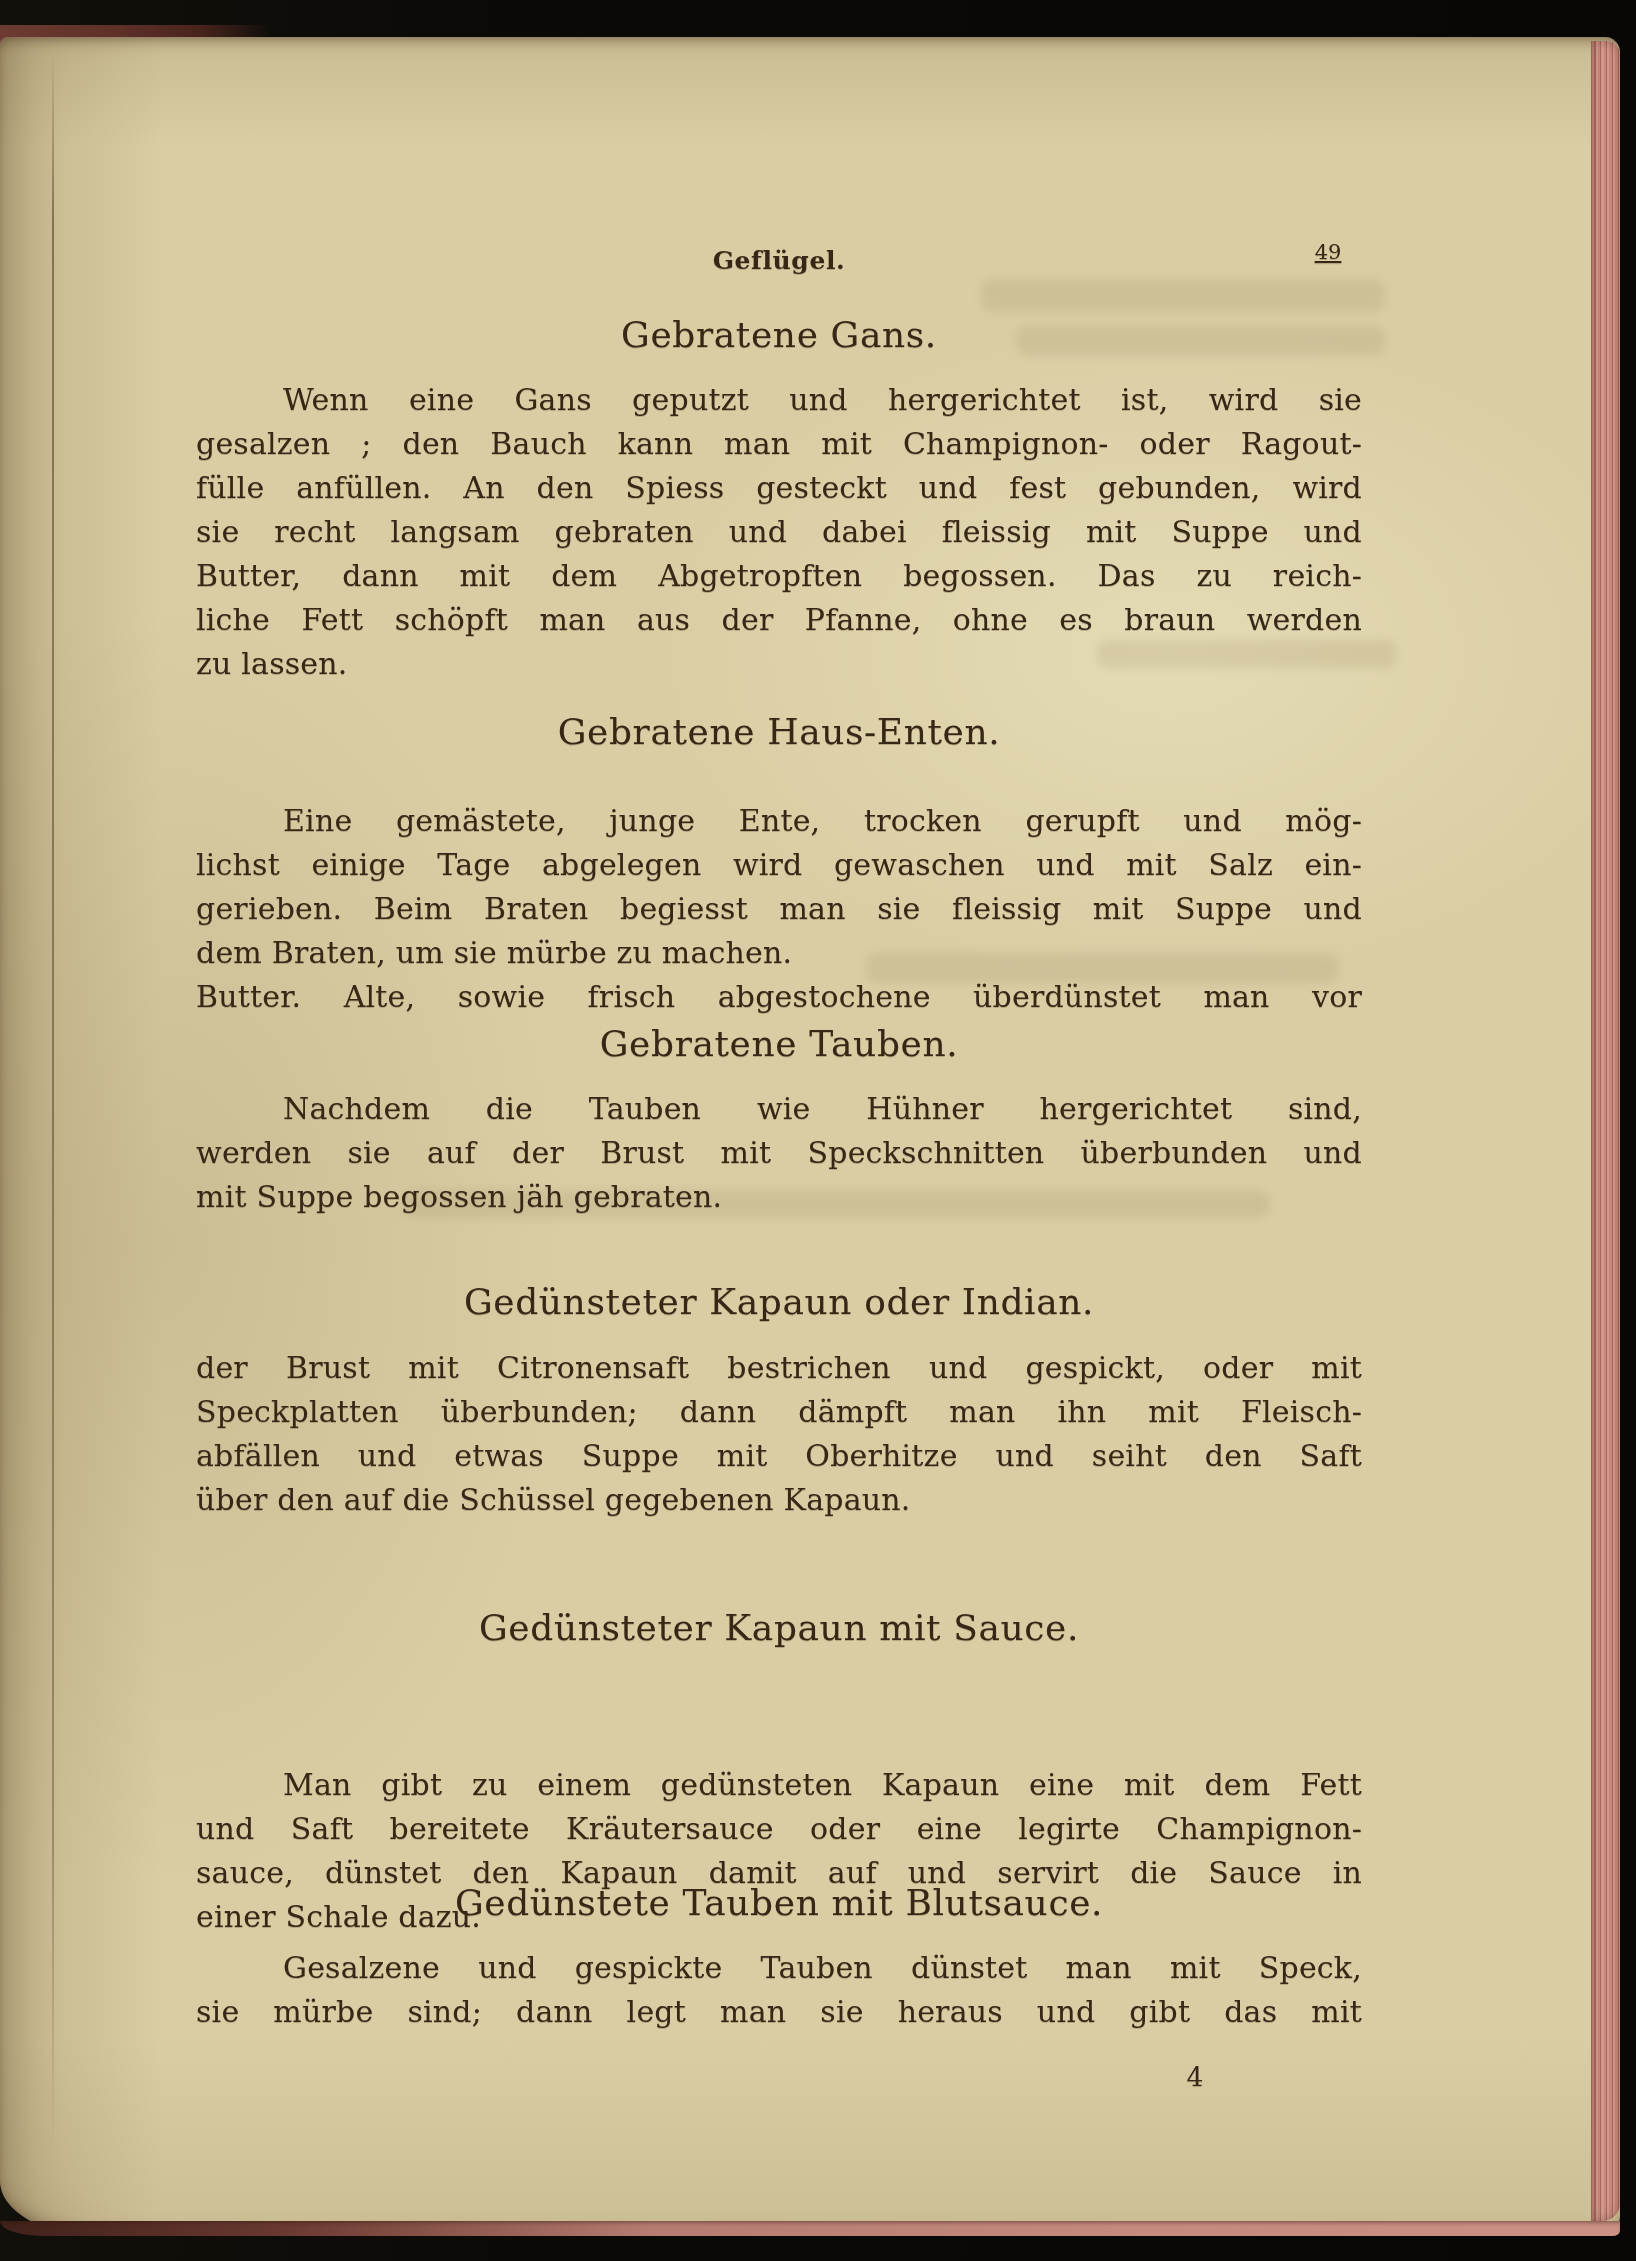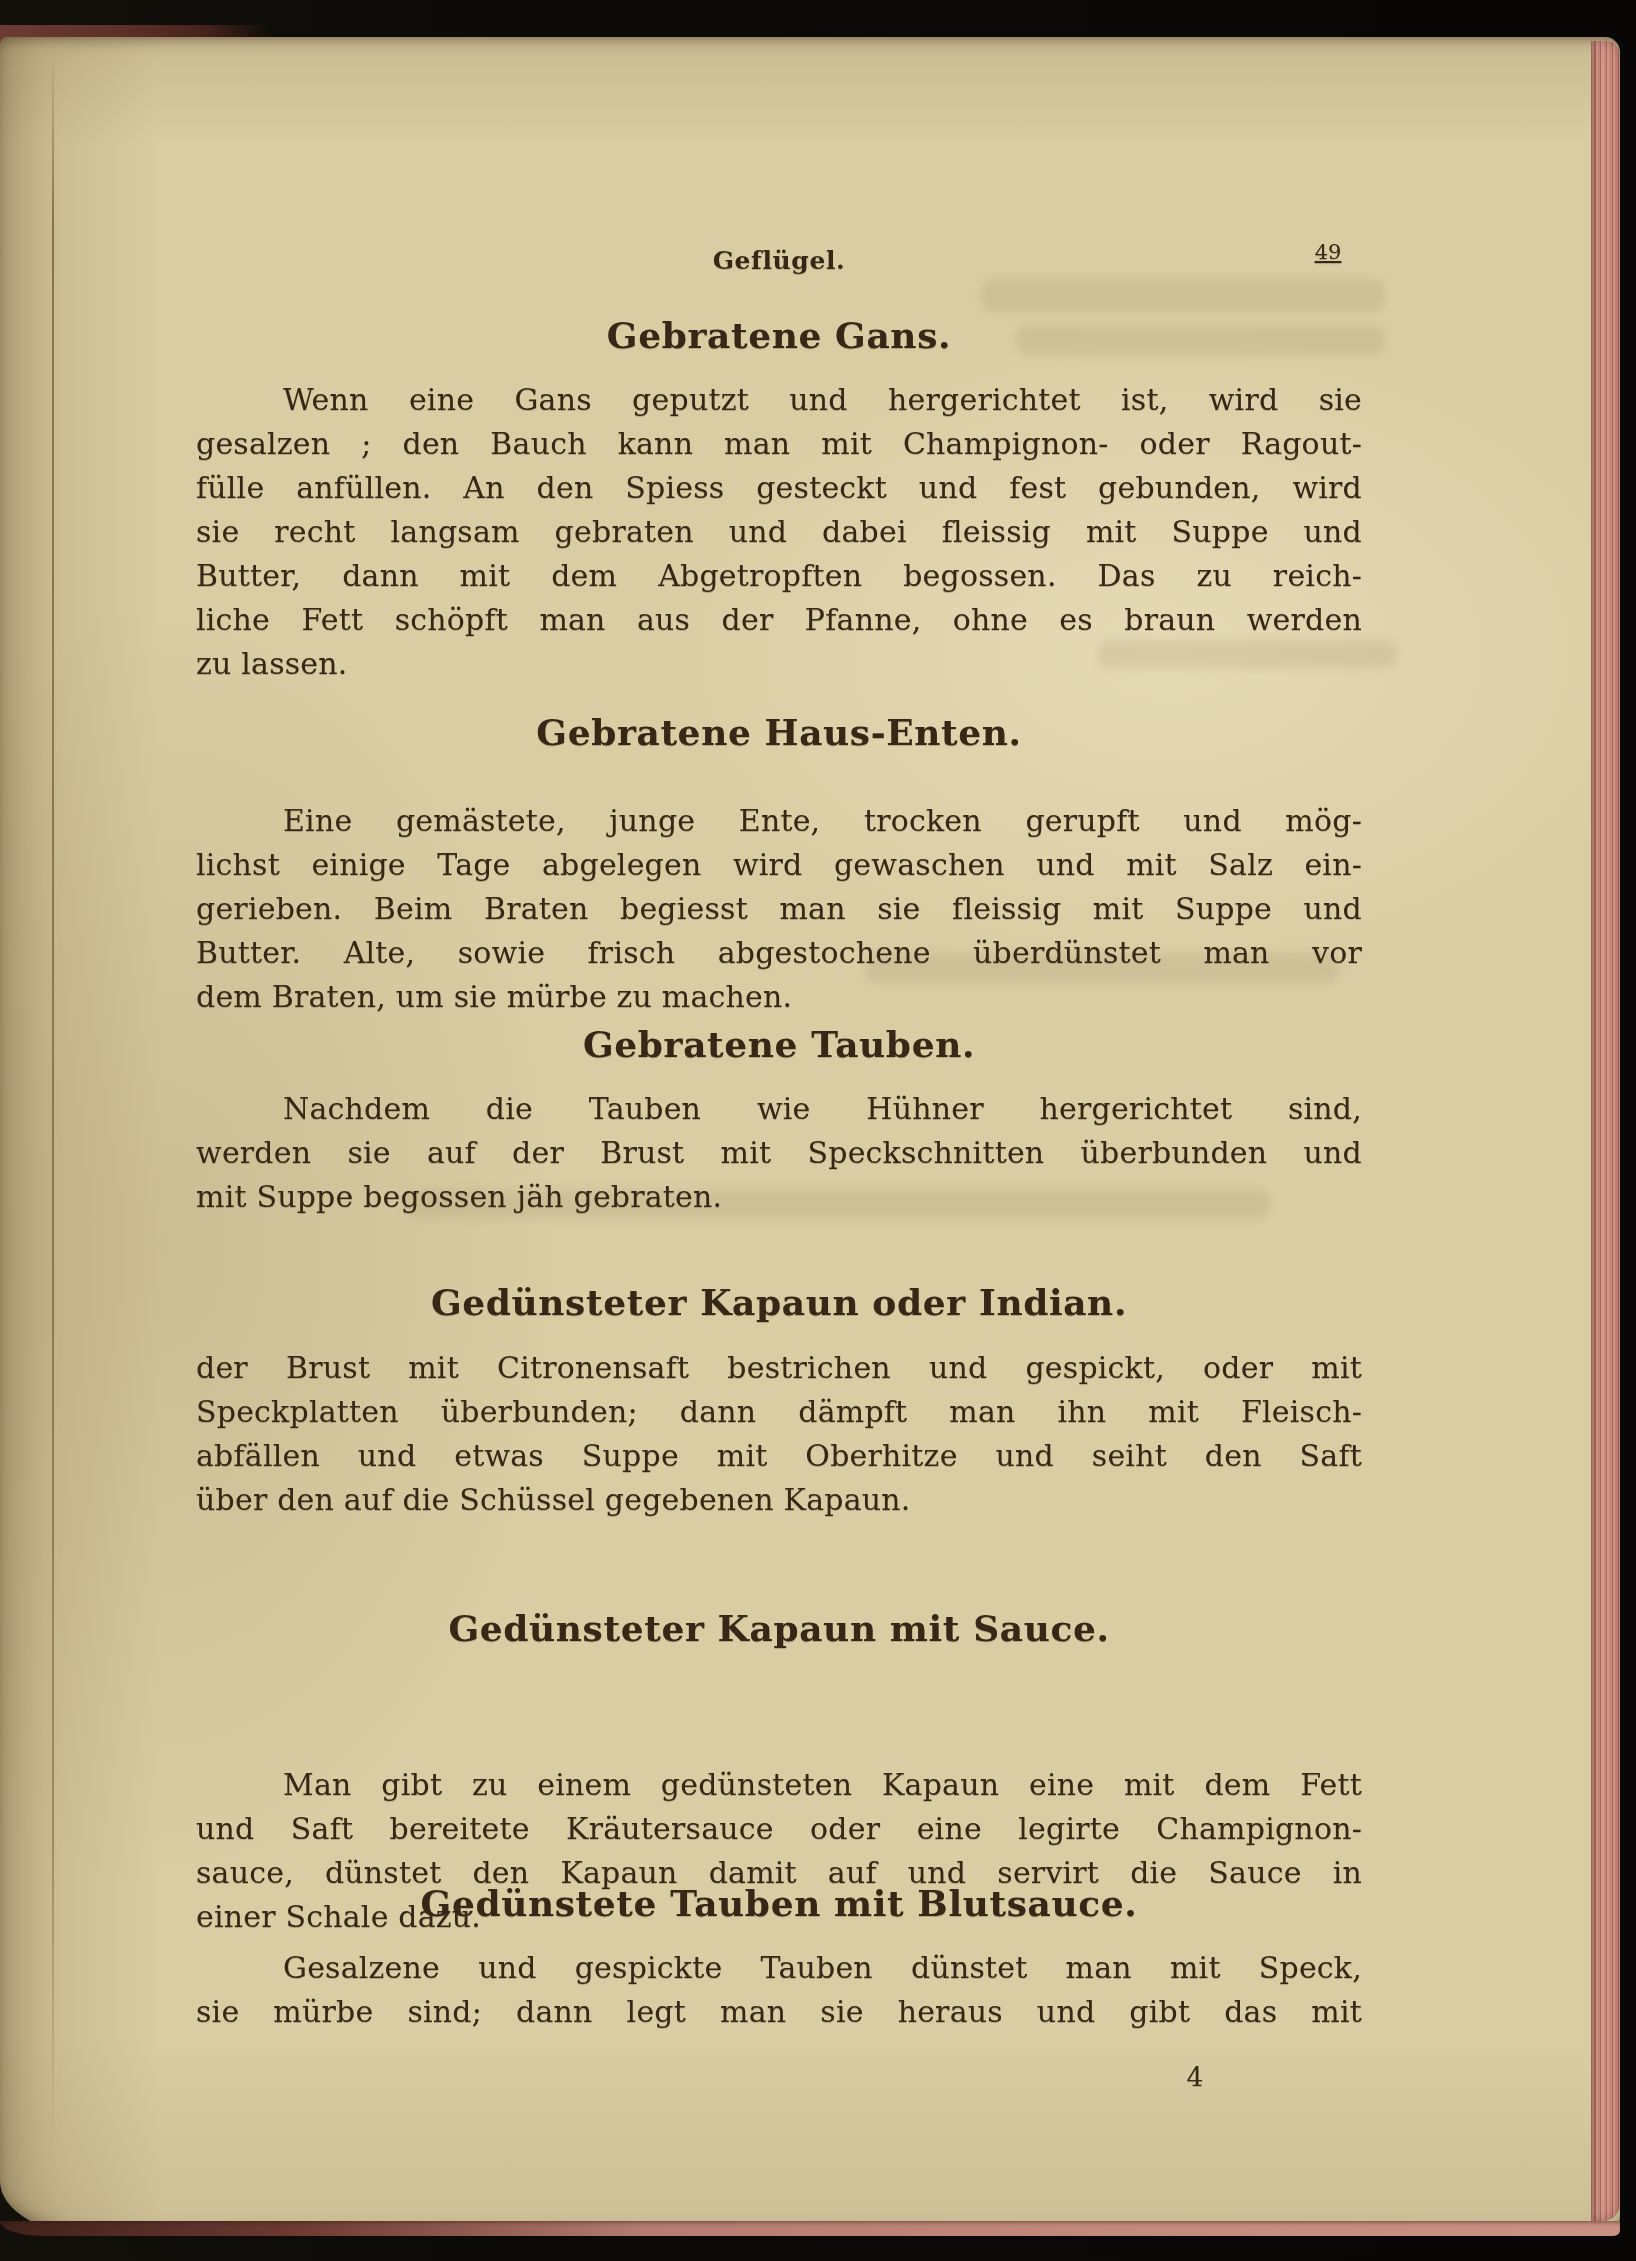--- a/index.html
+++ b/index.html
@@ -60,21 +60,21 @@
   .runhead{
     position:absolute;left:196px;width:1166px;top:209px;height:32px;
     font-size:25px;font-weight:bold;text-align:center;letter-spacing:0.6px;
   }
   .pagenum{
     position:absolute;left:1282px;width:92px;top:203px;height:40px;
     font-size:21px;text-align:center;text-decoration:underline;
   }
   .heading{
     position:absolute;left:196px;width:1166px;height:48px;
-    font-size:36px;font-weight:bold;line-height:46px;text-align:center;letter-spacing:0.6px;
+    font-size:36px;font-weight:normal;line-height:46px;text-align:center;letter-spacing:0.6px;
   }
   .para{position:absolute;left:196px;width:1166px;}
   .line{
     font-size:30px;line-height:44px;height:44px;white-space:normal;
     text-align:justify;text-align-last:justify;letter-spacing:0.2px;
   }
   .line.first{text-indent:87px;}
   .line.endline{text-align-last:left;}
   .sig{
     position:absolute;left:1166px;width:58px;top:2024px;height:35px;
@@ -118,22 +118,22 @@
         <div class="line">Butter, dann mit dem Abgetropften begossen. Das zu reich-</div>
         <div class="line">liche Fett schöpft man aus der Pfanne, ohne es braun werden</div>
         <div class="line endline">zu lassen.</div>
       </div>
 
     <div class="heading h2 ink">Gebratene Haus-Enten.</div>
     <div class="para p2 ink">
         <div class="line first">Eine gemästete, junge Ente, trocken gerupft und mög-</div>
         <div class="line">lichst einige Tage abgelegen wird gewaschen und mit Salz ein-</div>
         <div class="line">gerieben. Beim Braten begiesst man sie fleissig mit Suppe und</div>
+        <div class="line endline">dem Braten, um sie mürbe zu machen.</div>
         <div class="line">Butter. Alte, sowie frisch abgestochene überdünstet man vor</div>
-        <div class="line endline">dem Braten, um sie mürbe zu machen.</div>
       </div>
 
     <div class="heading h3 ink">Gebratene Tauben.</div>
     <div class="para p3 ink">
         <div class="line first">Nachdem die Tauben wie Hühner hergerichtet sind,</div>
         <div class="line">werden sie auf der Brust mit Speckschnitten überbunden und</div>
         <div class="line endline">mit Suppe begossen jäh gebraten.</div>
       </div>
 
     <div class="heading h4 ink">Gedünsteter Kapaun oder Indian.</div>

